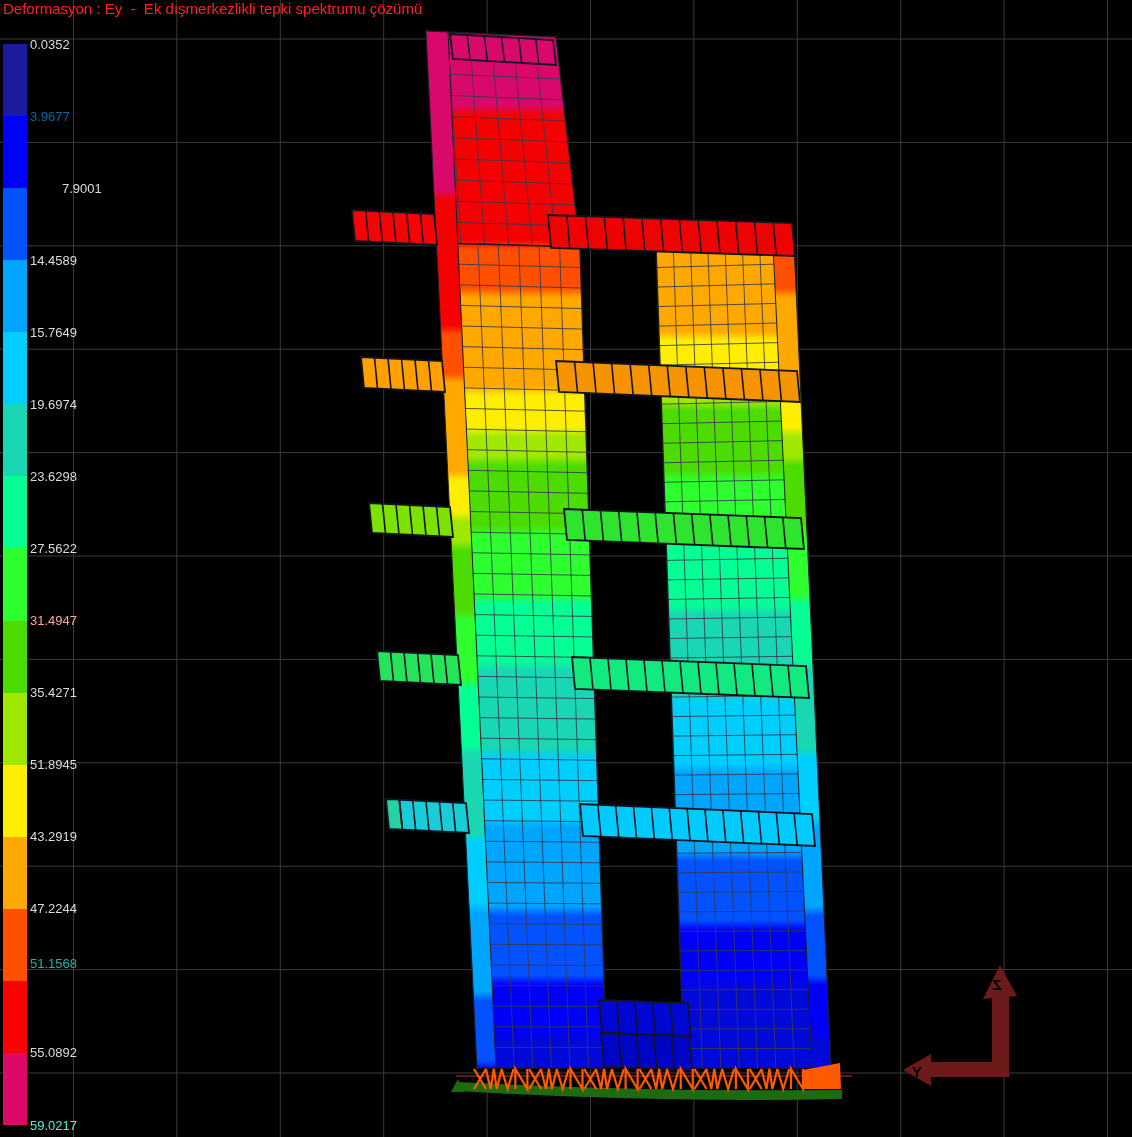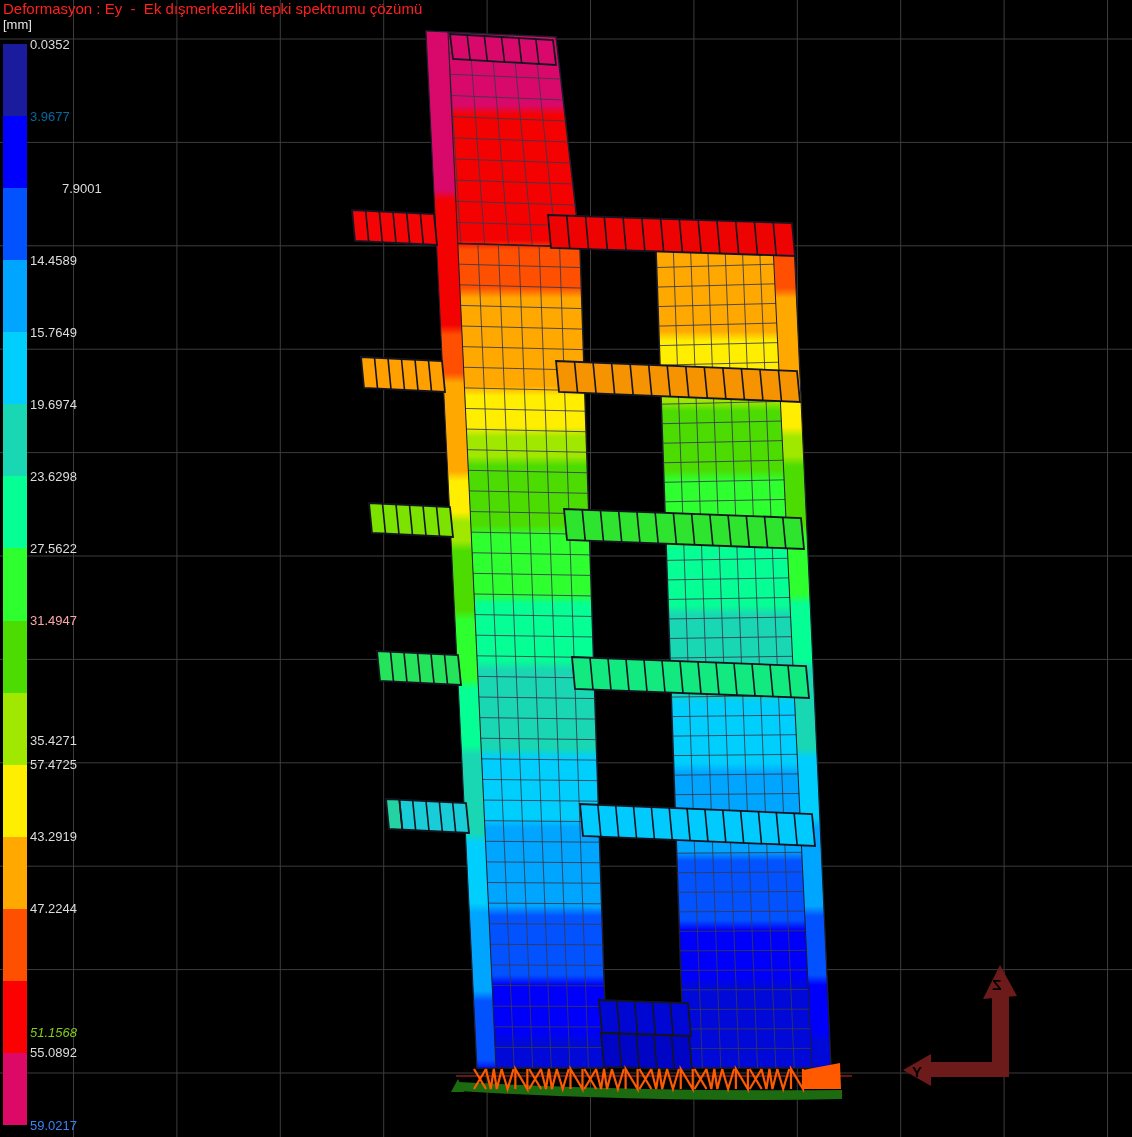--- a/index.html
+++ b/index.html
@@ -464,27 +464,26 @@
       <div class="band" style="top: 1052.93px; height: 72.5667px; background: rgb(220, 9, 103);"></div>
       <div class="lab" style="top: 36.5px; color: rgb(220, 220, 220);">0.0352</div>
       <div class="lab" style="top: 108.567px; color: #0369a1;">3.9677</div>
       <div class="lab" style="top: 180.633px; color: rgb(220, 220, 220); margin-left: 32px;">7.9001</div>
       <div class="lab" style="top: 252.7px; color: rgb(220, 220, 220);">14.4589</div>
       <div class="lab" style="top: 324.767px; color: rgb(220, 220, 220);">15.7649</div>
       <div class="lab" style="top: 396.833px; color: rgb(220, 220, 220);">19.6974</div>
       <div class="lab" style="top: 468.9px; color: rgb(220, 220, 220);">23.6298</div>
       <div class="lab" style="top: 540.967px; color: rgb(220, 220, 220);">27.5622</div>
       <div class="lab" style="top: 613.033px; color: #fca5a5;">31.4947</div>
-      <div class="lab" style="top: 685.1px; color: rgb(220, 220, 220); margin-top: 48px;">35.4271</div>
-      <div class="lab" style="top: 757.167px; color: rgb(220, 220, 220);">57.4725</div>
+      <div class="lab" style="top: 685.1px; color: rgb(220, 220, 220);">35.4271</div>
+      <div class="lab" style="top: 757.167px; color: rgb(220, 220, 220);">51.8945</div>
       <div class="lab" style="top: 829.233px; color: rgb(220, 220, 220);">43.2919</div>
       <div class="lab" style="top: 901.3px; color: rgb(220, 220, 220);">47.2244</div>
-      <div class="lab" style="top: 1025px; color: #84cc16; font-style: italic;">51.1568</div>
+      <div class="lab" style="top: 956px; color: #14b8a6;">51.1568</div>
       <div class="lab" style="top: 1045.43px; color: rgb(220, 220, 220);">55.0892</div>
-      <div class="lab" style="top: 1117.5px; color: #3b82f6;">59.0217</div>
+      <div class="lab" style="top: 1117.5px; color: #5eead4;">59.0217</div>
     </div>
 
   <div id="title-block">
     <div class="title" style="color: rgb(255, 32, 32);">Deformasyon : Ey  -  Ek dışmerkezlikli tepki spektrumu çözümü</div>
-    <div class="unit" style="color: rgb(232, 232, 232);">[mm]</div>
   </div>
 
 </div>
 
 </body></html>

